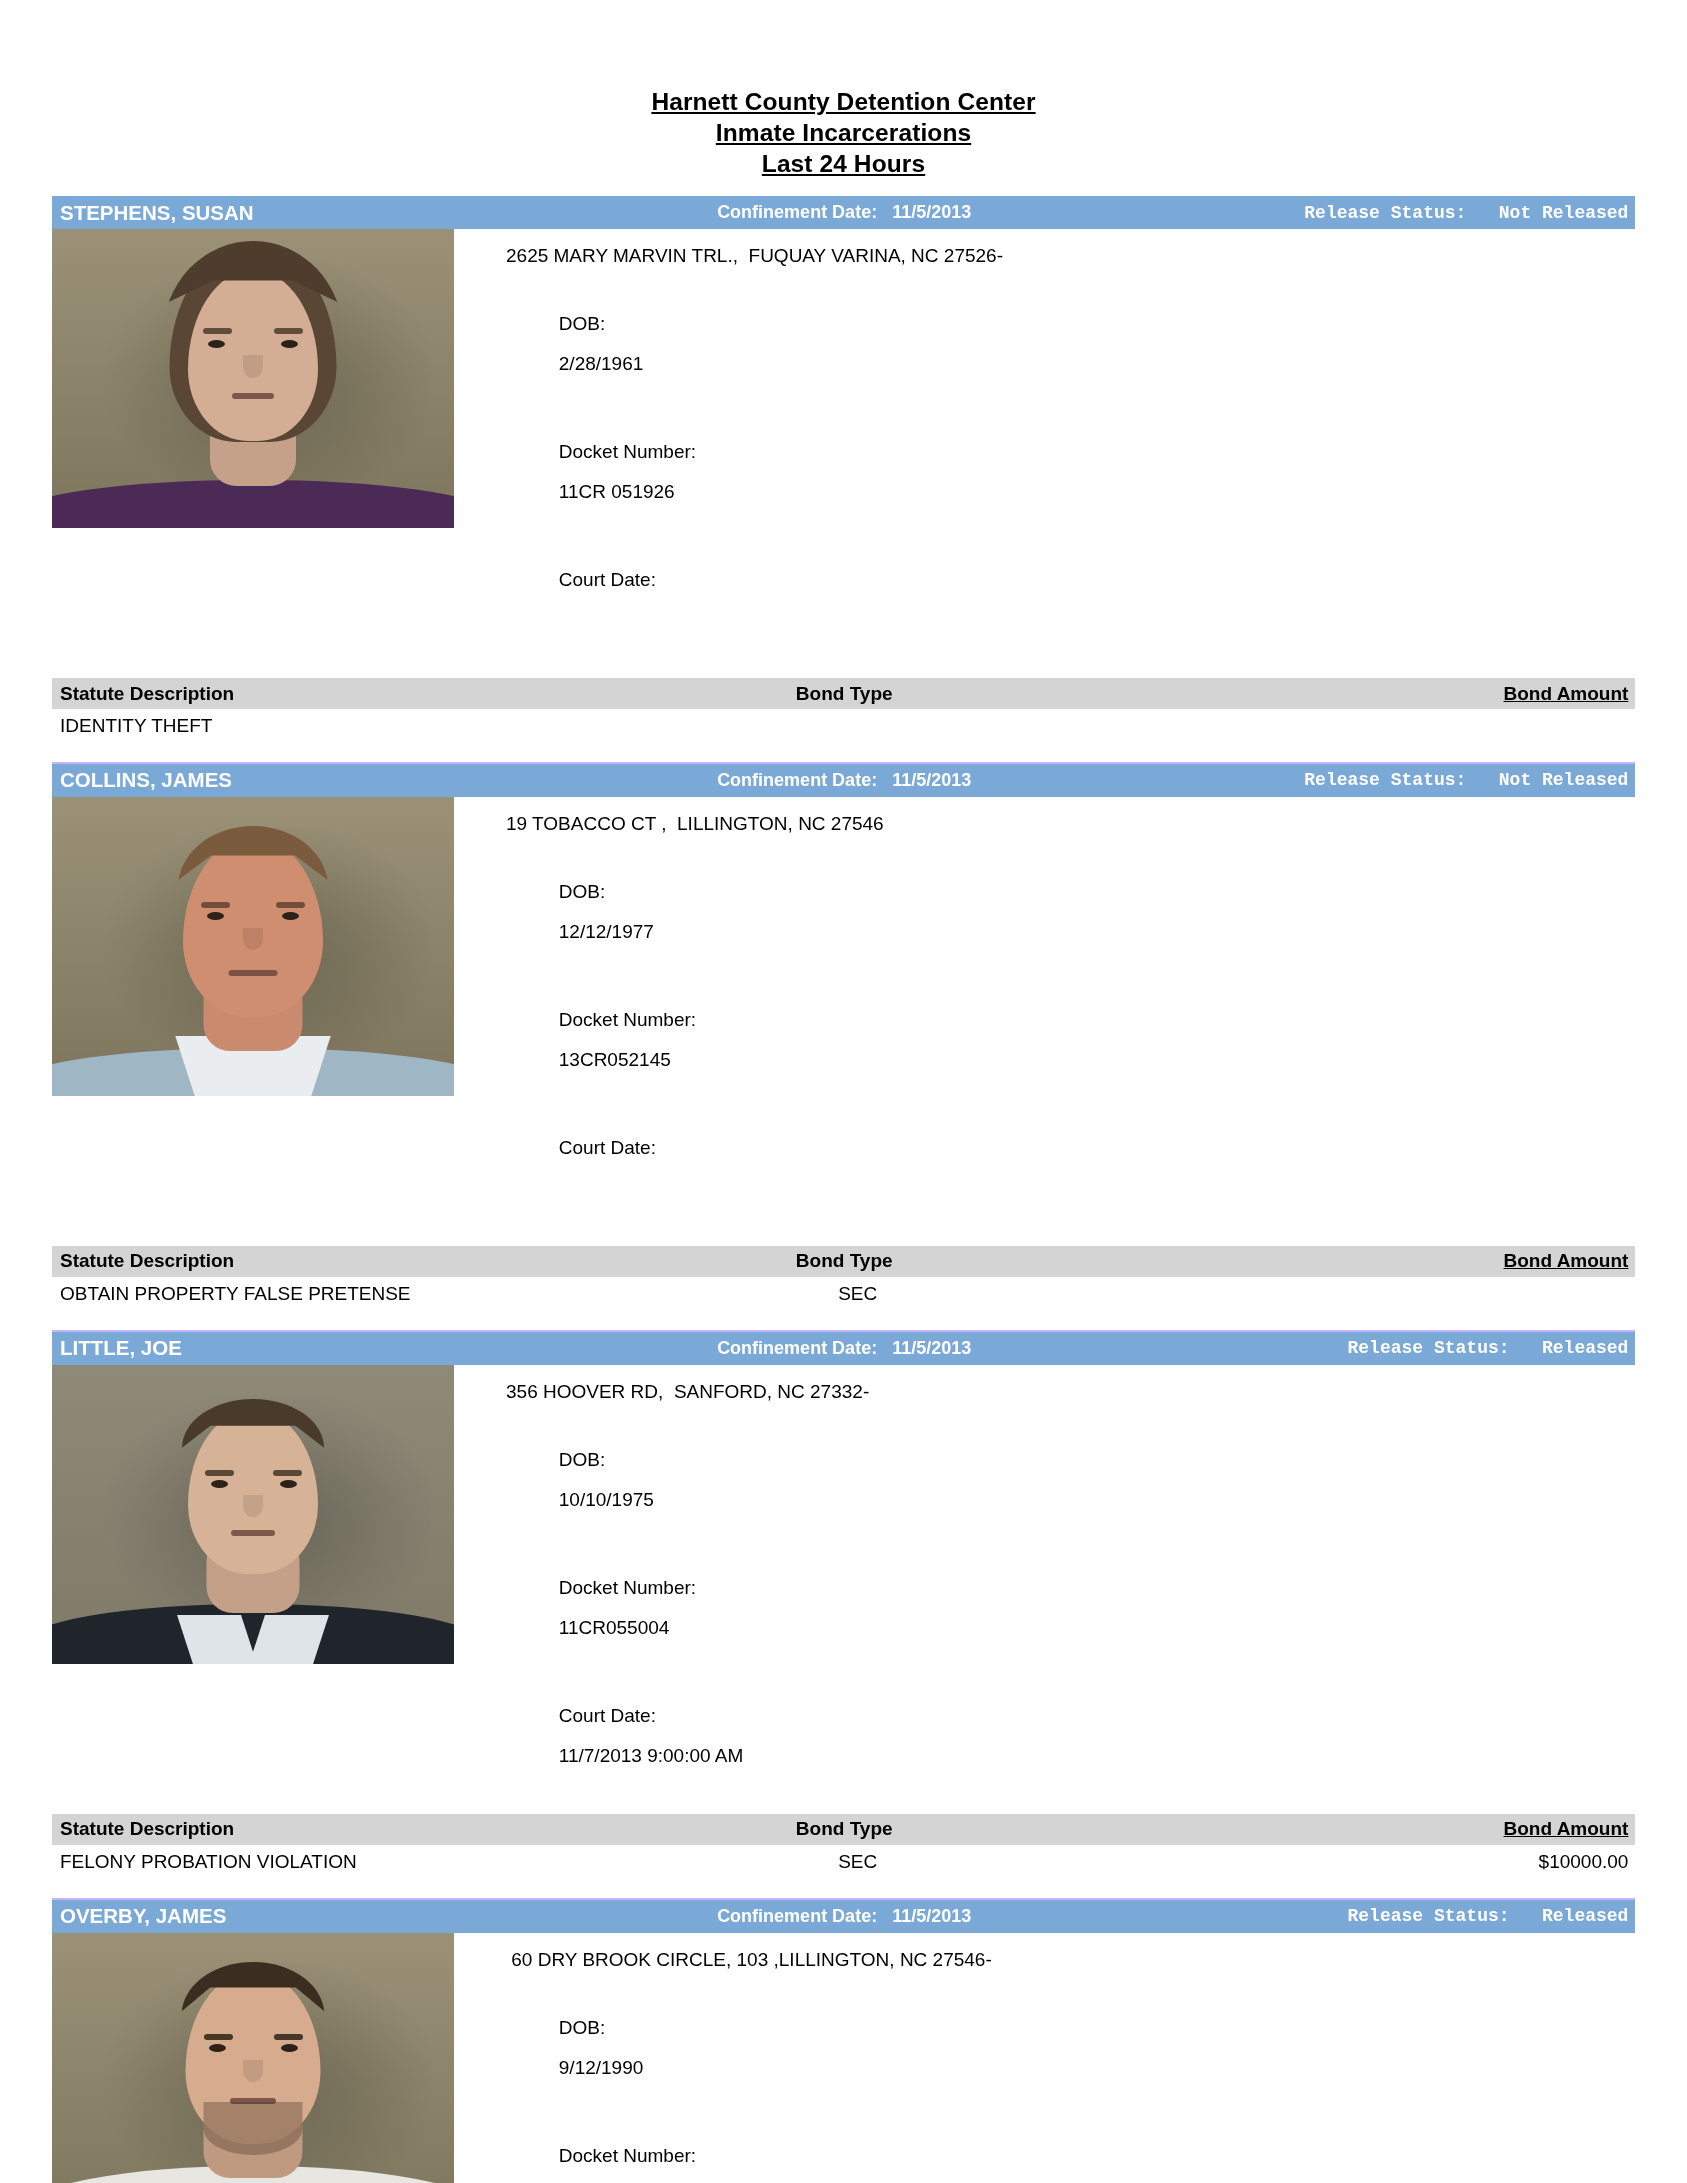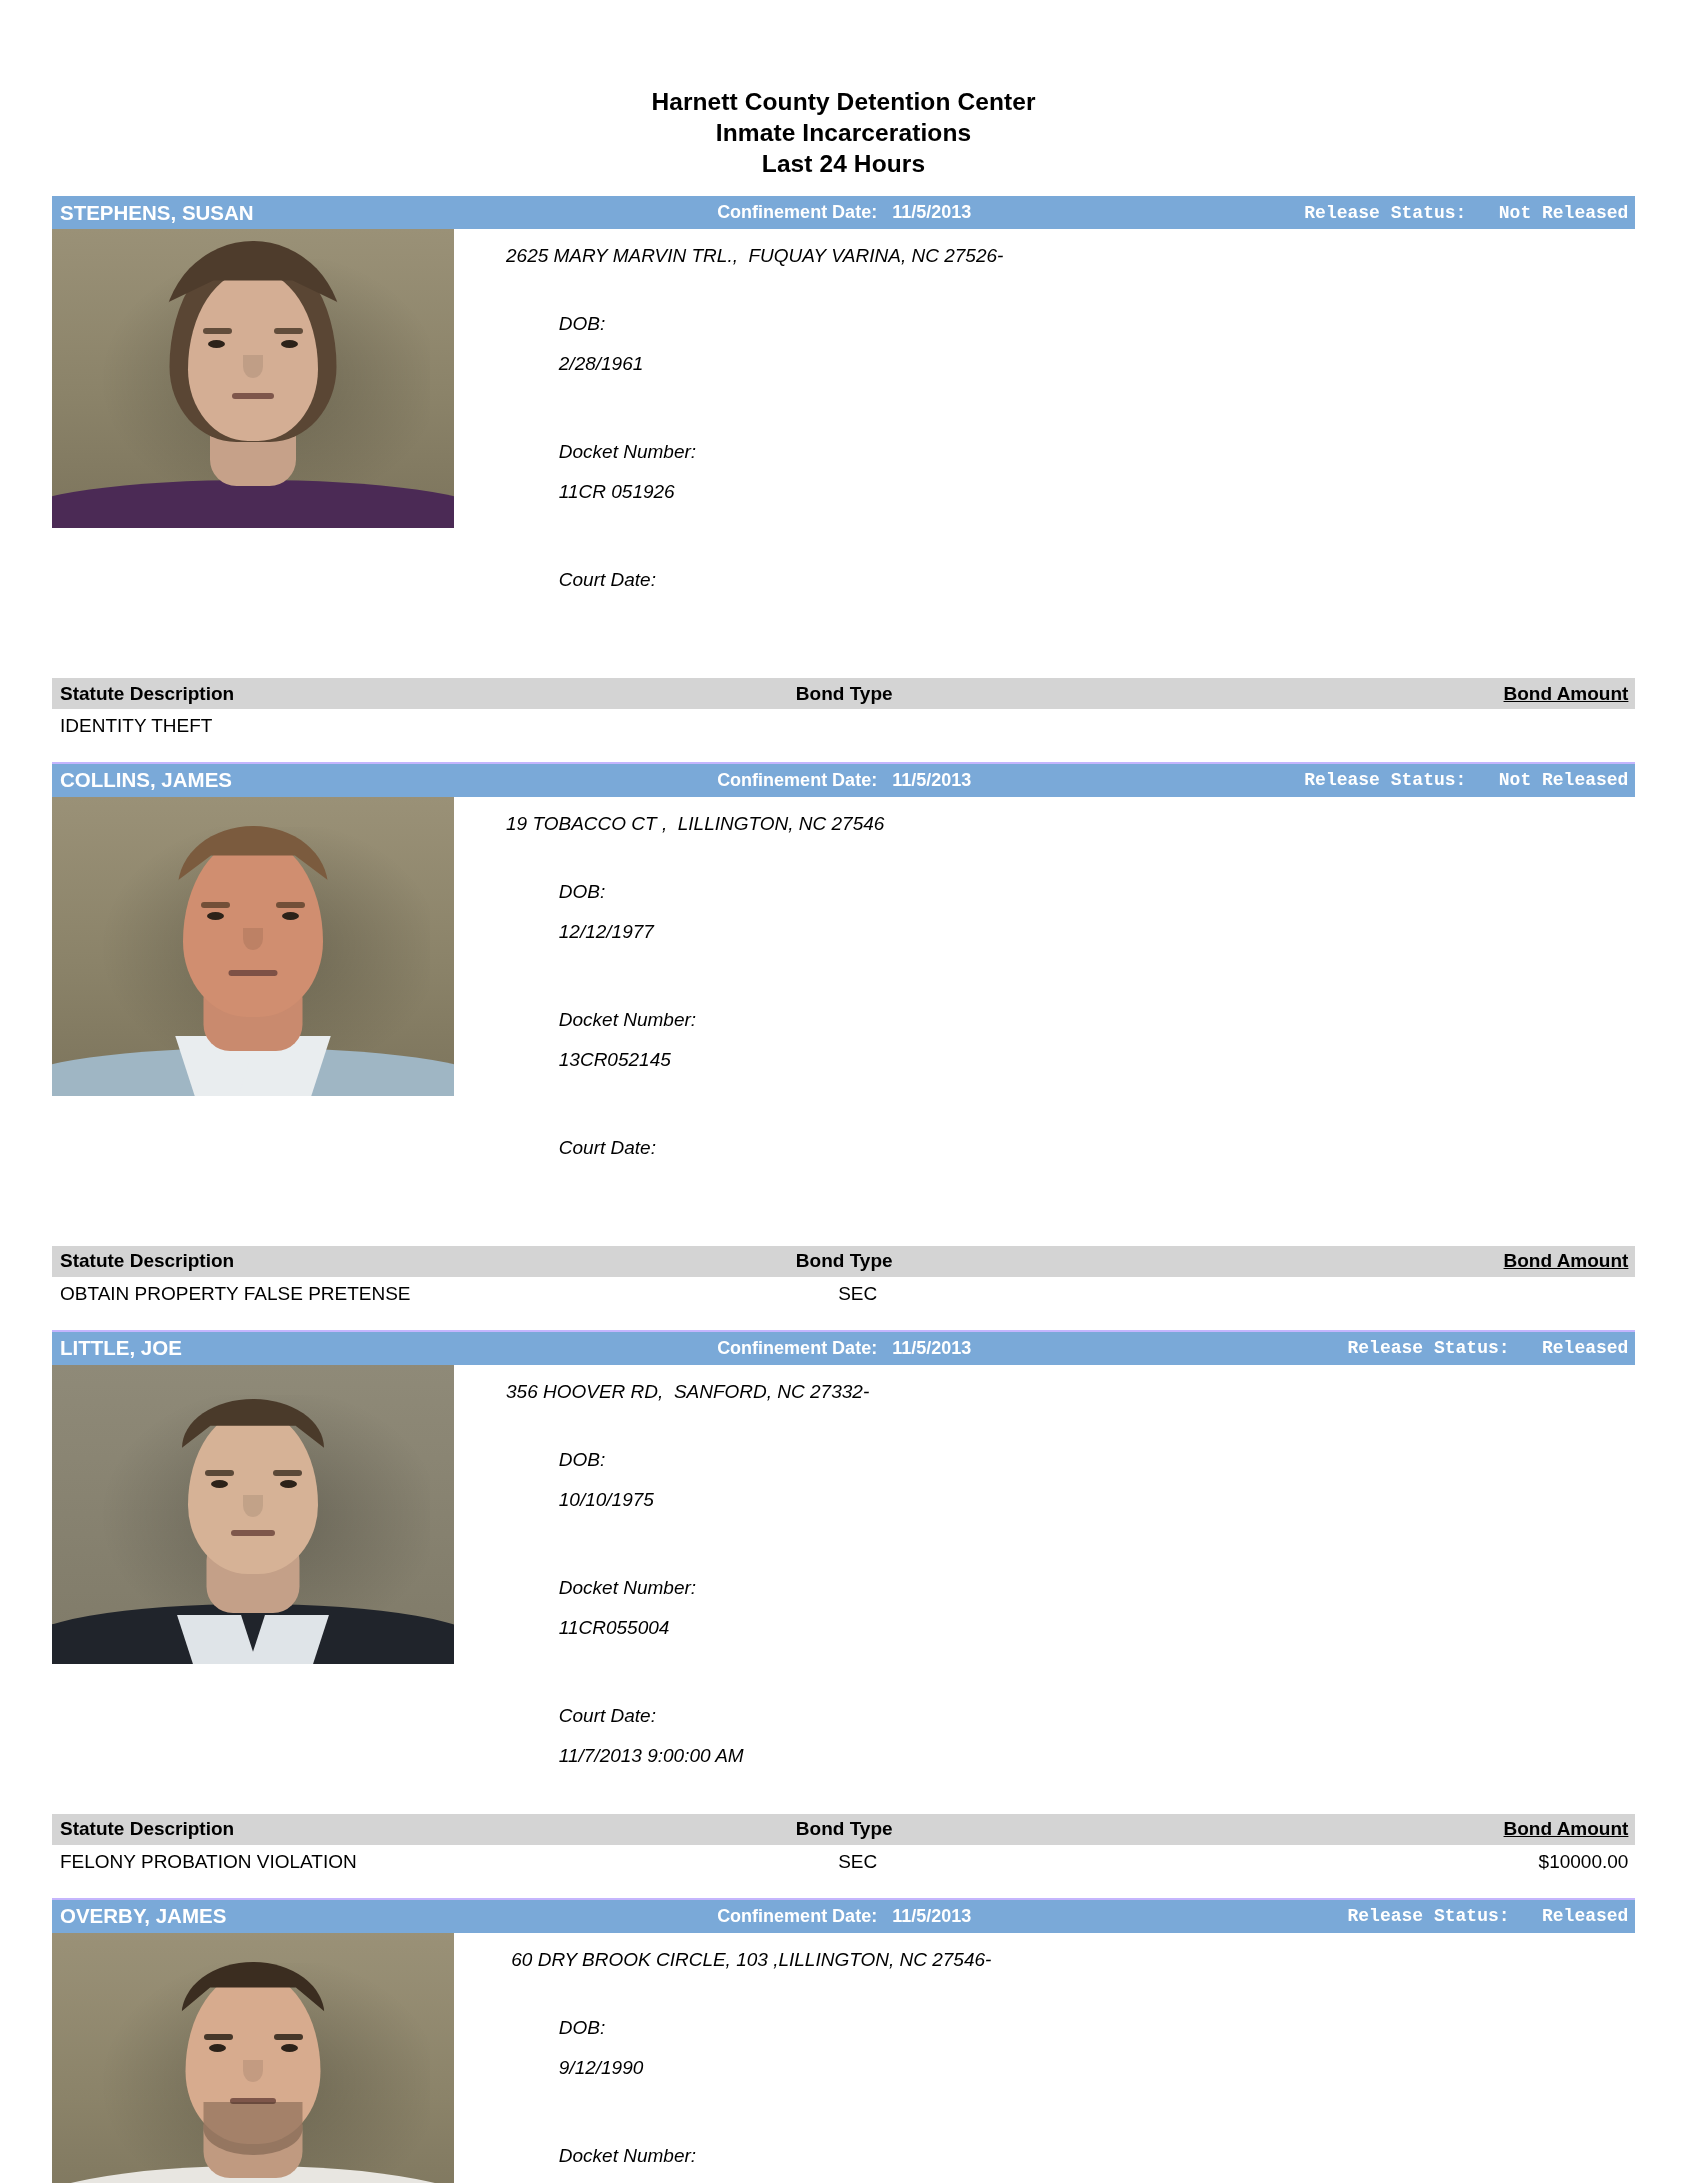--- a/index.html
+++ b/index.html
@@ -24,21 +24,21 @@
 
   
   .doc-title {
     padding-top: 86px;
     text-align: center;
     font-weight: bold;
     font-size: 24.5px;
     line-height: 31px;
     letter-spacing: 0.1px;
   }
-  .doc-title div { white-space: pre; }
+  .doc-title div { white-space: pre; text-decoration: underline; }
 
   
   .record {
     margin-top: 17px;
   }
   .rec-sep-top {
     border-top: 2px solid #c4b5fd;
   }
 
   .rec-header {
@@ -72,21 +72,20 @@
   .details {
     flex: 1 1 auto;
     padding: 17px 0 0 52px;
     box-sizing: border-box;
     font-size: 19px;
     line-height: 20px;
   }
   .det-line {
     margin-bottom: 28px;
     white-space: pre;
-    font-style: italic;
   }
   .det-line .val { }
 
   .bond-head {
     background: #d4d4d4;
     height: 31px;
     display: flex;
     align-items: center;
     font-weight: bold;
     font-size: 19px;

